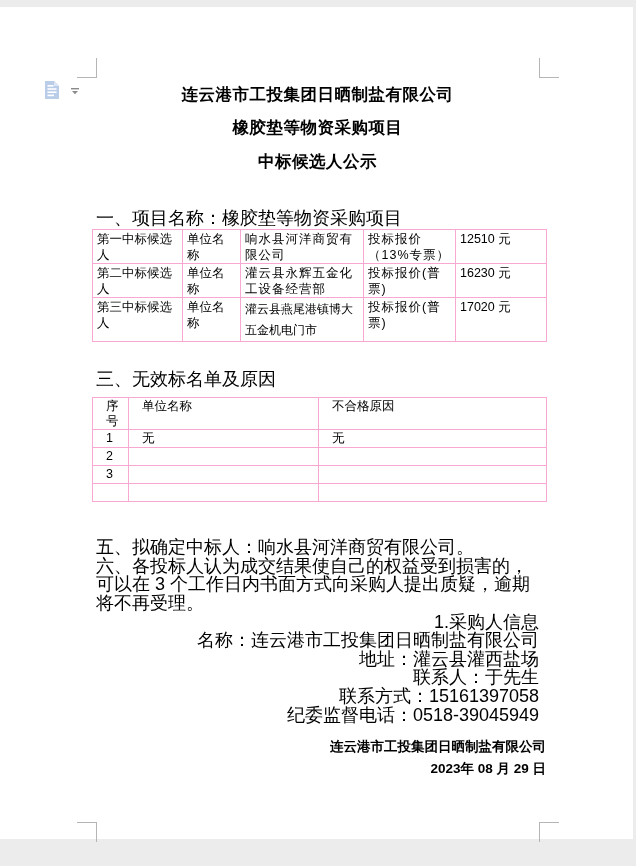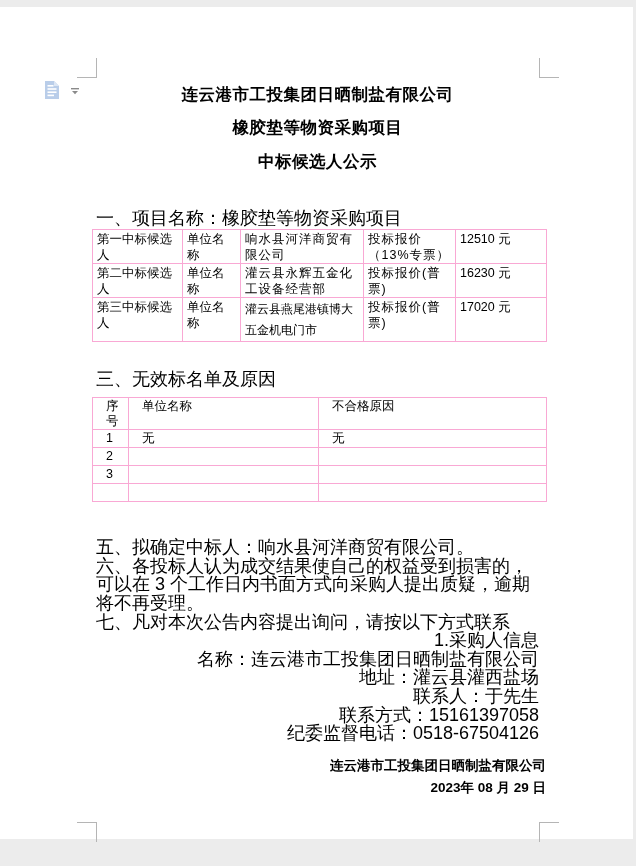--- a/index.html
+++ b/index.html
@@ -188,29 +188,28 @@
       <tr>
         <td></td>
         <td></td>
         <td></td>
       </tr>
     </tbody>
       </table>
 
     <p class="body-text p5">五、拟确定中标人：响水县河洋商贸有限公司。</p>
     <p class="body-text">六、各投标人认为成交结果使自己的权益受到损害的，可以在 3 个工作日内书面方式向采购人提出质疑，逾期将不再受理。</p>
-    <p class="body-text">七、凡对本次公告内容提出询问，请按以下方式联系</p>
 
     <div class="contact-block">
       <p class="body-text">1.采购人信息</p>
       <p class="body-text">名称：连云港市工投集团日晒制盐有限公司</p>
       <p class="body-text">地址：灌云县灌西盐场</p>
       <p class="body-text">联系人：于先生</p>
       <p class="body-text">联系方式：15161397058</p>
-      <p class="body-text">纪委监督电话：0518-67504126</p>
+      <p class="body-text">纪委监督电话：0518-39045949</p>
     </div>
 
     <div class="footer">
       <div>连云港市工投集团日晒制盐有限公司</div>
       <div>2023年 08 月 29 日</div>
     </div>
 
   </div>
 </div>
 

